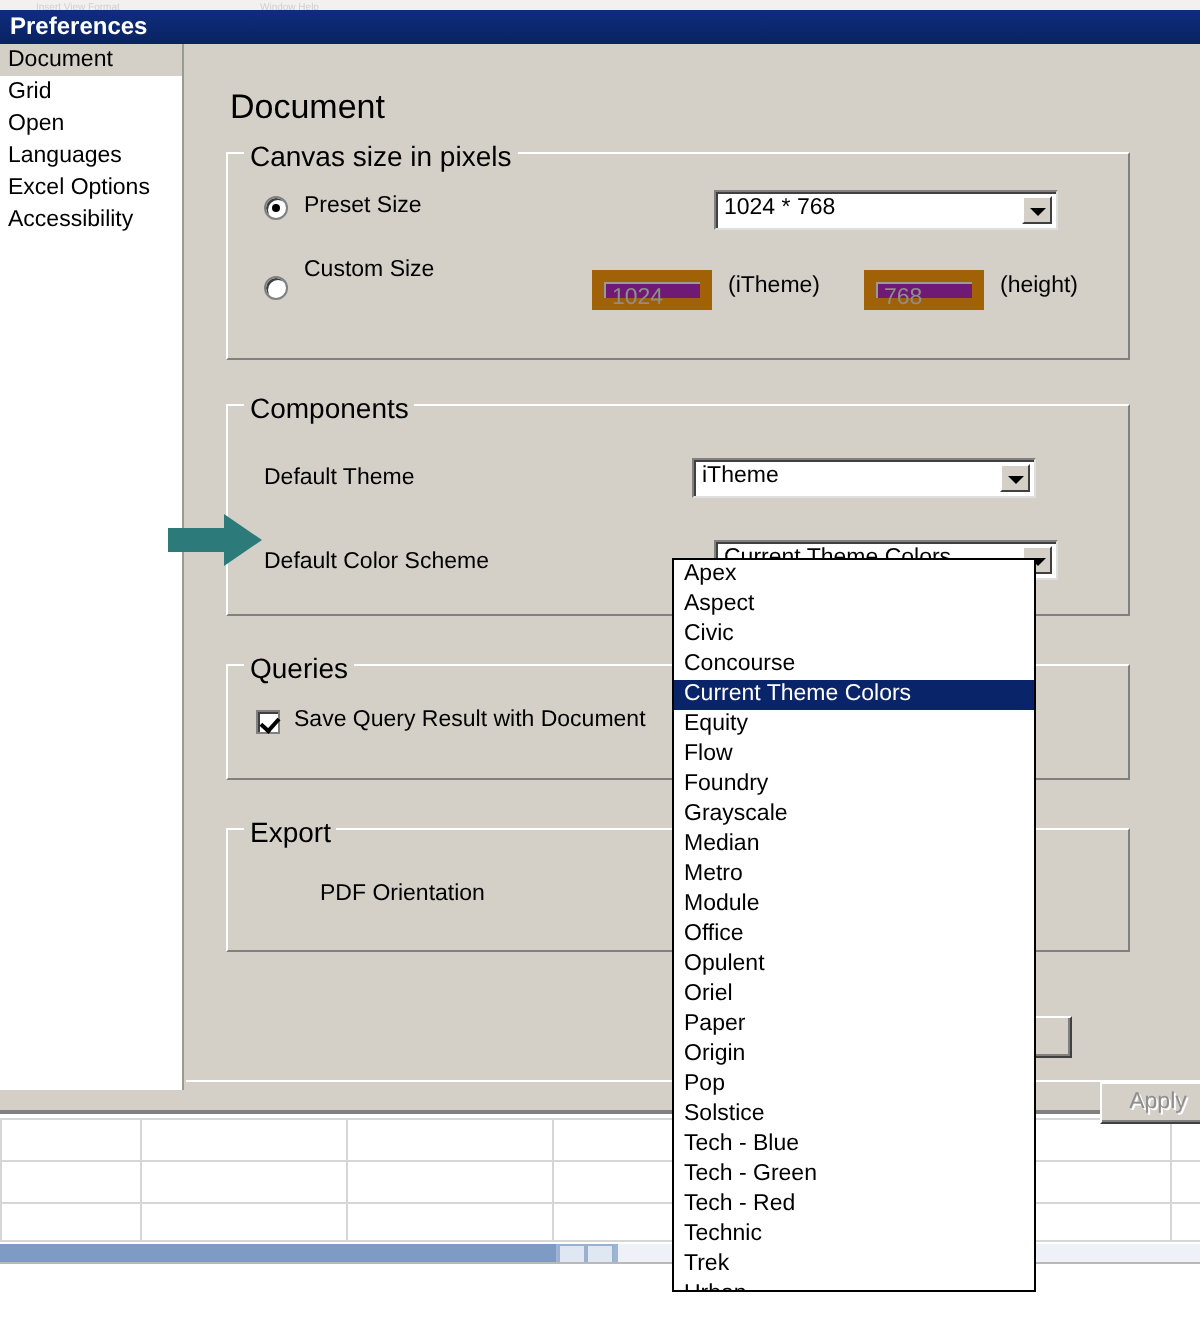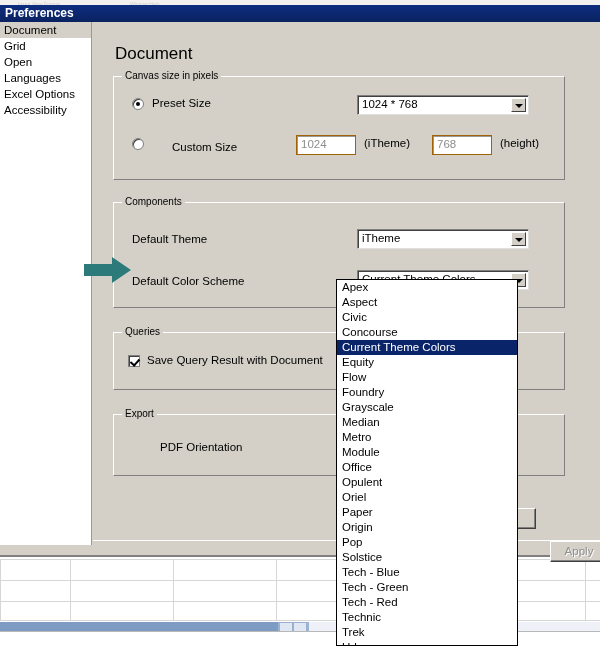--- a/index.html
+++ b/index.html
@@ -134,21 +134,21 @@
   .group > .inner {
     position: absolute; left: -1px; top: -1px; right: -1px; bottom: -1px;
     border: 1px solid #808080;
     border-top-color: #ffffff;
     border-left-color: #ffffff;
     pointer-events: none;
   }
   .group-label {
     position: absolute; top: -7px; left: 8px;
     background: #d4d0c8; padding: 0 3px;
-    font-size: 10px; color: #000000;
+    font-size: 14px; color: #000000;
     font-family: "Liberation Sans", sans-serif;
     z-index: 2;
   }
 
   .lbl {
     position: absolute;
     font-size: 11.5px; color: #000000;
     font-family: "Liberation Sans", sans-serif;
     white-space: nowrap;
   }
@@ -211,22 +211,22 @@
   .combo .arrow::after {
     content: ""; position: absolute; left: 3px; top: 5px;
     border-left: 4px solid transparent;
     border-right: 4px solid transparent;
     border-top: 4px solid #000000;
   }
 
   
   .txtbox {
     position: absolute; height: 20px;
-    background: #ffffff;
-    border: 1px solid #a16207;
+    background: #701a75;
+    border: 6px solid #a16207;
     box-shadow: inset 1px 1px 0 #9a9a94;
   }
   .txtbox .v {
     position: absolute; left: 4px; top: 2px;
     font-size: 11.5px; color: #8e8e8e;
     font-family: "Liberation Sans", sans-serif;
   }
 
   
   .btn3d {
@@ -346,39 +346,39 @@
         <div class="group-label">Canvas size in pixels</div>
 
         <div class="radio on" style="left:18px; top:21px;"></div>
         <div class="lbl" style="left:38px; top:20px;">Preset Size</div>
         <div class="combo" style="left:243px; top:18px; width:172px;">
           <span class="val">1024 * 768</span>
           <span class="arrow"></span>
         </div>
 
         <div class="radio" style="left:18px; top:61px;"></div>
-        <div class="lbl" style="left:38px; top:64px;margin-left:20px;">Custom Size</div>
+        <div class="lbl" style="left:38px; top:52px;">Custom Size</div>
 
         <div class="txtbox" style="left:182px; top:58px; width:60px;">
           <span class="v">1024</span>
         </div>
         <div class="lbl" style="left:250px; top:60px;">(iTheme)</div>
 
         <div class="txtbox" style="left:318px; top:58px; width:60px;">
           <span class="v">768</span>
         </div>
         <div class="lbl" style="left:386px; top:60px;">(height)</div>
       </div>
 
       <div class="group" style="left:20px; top:180px; width:452px; height:106px;">
         <div class="inner"></div>
         <div class="group-label">Components</div>
 
         <div class="lbl" style="left:18px; top:30px;">Default Theme</div>
-        <div class="combo" style="left:243px; top:26px; width:172px;">
+        <div class="combo" style="left:232px; top:26px; width:172px;">
           <span class="val">iTheme</span>
           <span class="arrow"></span>
         </div>
 
         <div class="lbl" style="left:18px; top:72px;">Default Color Scheme</div>
         <div class="combo" style="left:243px; top:67px; width:172px;">
           <span class="val">Current Theme Colors</span>
           <span class="arrow"></span>
         </div>
       </div>

